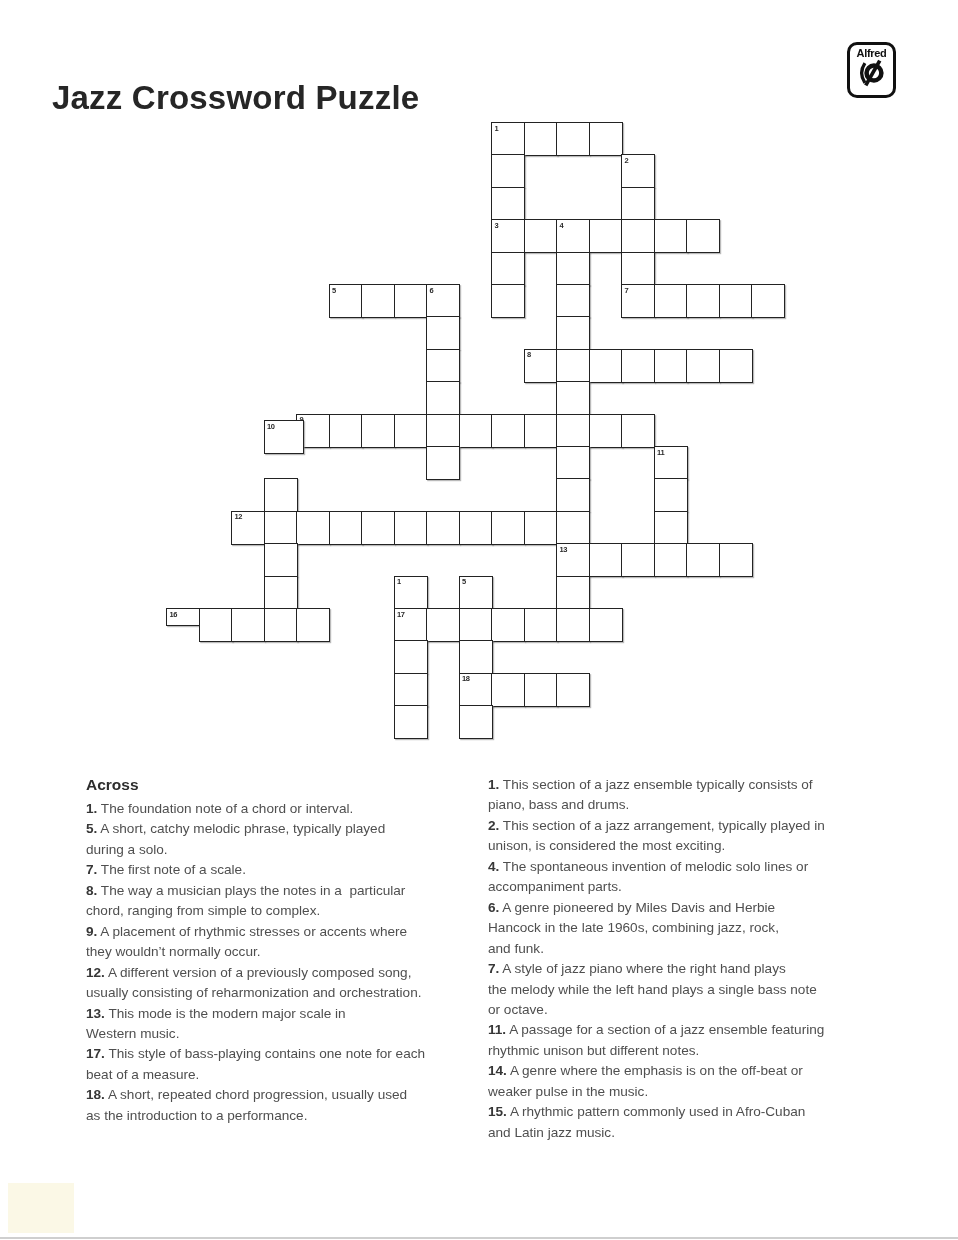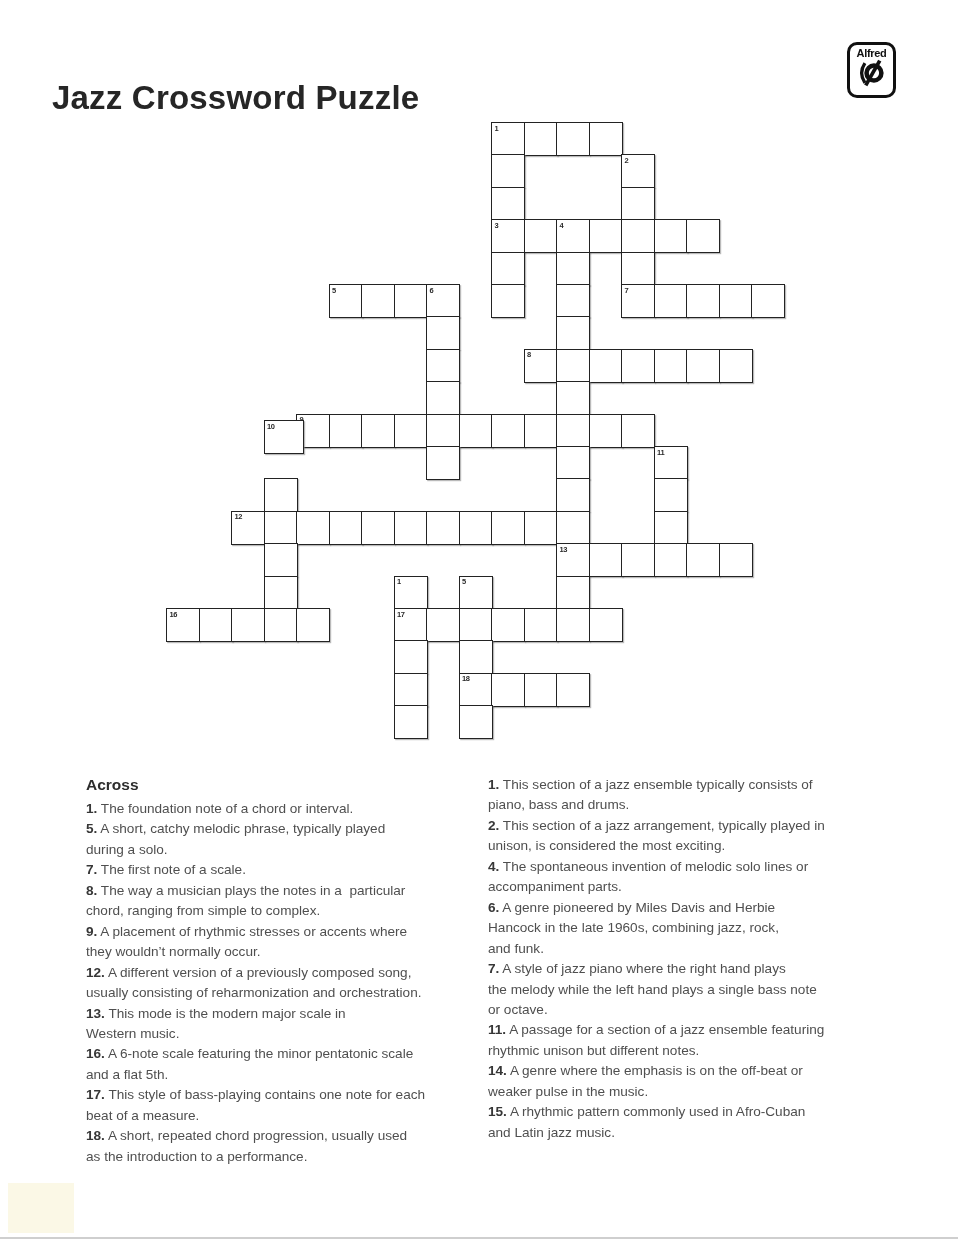--- a/index.html
+++ b/index.html
@@ -164,21 +164,21 @@
     <div class="cell" style="left: 686px; top: 543.2px; width: 34.1px; height: 34px;"></div>
     <div class="cell" style="left: 718.5px; top: 543.2px; width: 34.1px; height: 34px;"></div>
     <div class="cell" style="left: 263.5px; top: 575.6px; width: 34.1px; height: 34px;"></div>
     <div class="cell" style="left: 393.5px; top: 575.6px; width: 34.1px; height: 34px;">
       <span class="cellnum">1</span>
     </div>
     <div class="cell" style="left: 458.5px; top: 575.6px; width: 34.1px; height: 34px;">
       <span class="cellnum">5</span>
     </div>
     <div class="cell" style="left: 556px; top: 575.6px; width: 34.1px; height: 34px;"></div>
-    <div class="cell" style="left: 166px; top: 608px; width: 34.1px; height: 34px;">
+    <div class="cell" style="left: 166px; top: 608px; width: 34.1px; height: 18px;">
       <span class="cellnum">16</span>
     </div>
     <div class="cell" style="left: 198.5px; top: 608px; width: 34.1px; height: 34px;"></div>
     <div class="cell" style="left: 231px; top: 608px; width: 34.1px; height: 34px;"></div>
     <div class="cell" style="left: 263.5px; top: 608px; width: 34.1px; height: 34px;"></div>
     <div class="cell" style="left: 296px; top: 608px; width: 34.1px; height: 34px;"></div>
     <div class="cell" style="left: 393.5px; top: 608px; width: 34.1px; height: 34px;">
       <span class="cellnum">17</span>
     </div>
     <div class="cell" style="left: 426px; top: 608px; width: 34.1px; height: 34px;"></div>
@@ -208,22 +208,20 @@
 during a solo.</p>
       <p class="clue"><b>7.</b> The first note of a scale.</p>
       <p class="clue"><b>8.</b> The way a musician plays the notes in a  particular
 chord, ranging from simple to complex.</p>
       <p class="clue"><b>9.</b> A placement of rhythmic stresses or accents where
 they wouldn’t normally occur.</p>
       <p class="clue"><b>12.</b> A different version of a previously composed song,
 usually consisting of reharmonization and orchestration.</p>
       <p class="clue"><b>13.</b> This mode is the modern major scale in
 Western music.</p>
-      <p class="clue"><b>16.</b> A 6-note scale featuring the minor pentatonic scale
-and a flat 5th.</p>
       <p class="clue"><b>17.</b> This style of bass-playing contains one note for each
 beat of a measure.</p>
       <p class="clue"><b>18.</b> A short, repeated chord progression, usually used
 as the introduction to a performance.</p>
     </div>
 </div>
 
 <div class="clues" id="down-col">
   <div id="down-list">
       <p class="clue"><b>1.</b> This section of a jazz ensemble typically consists of

